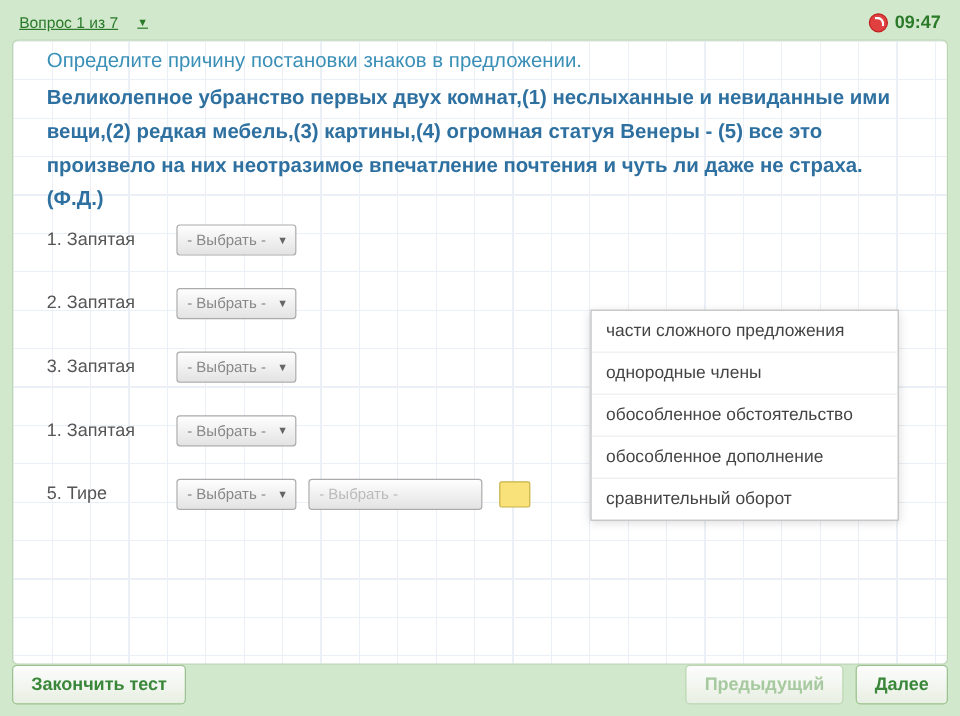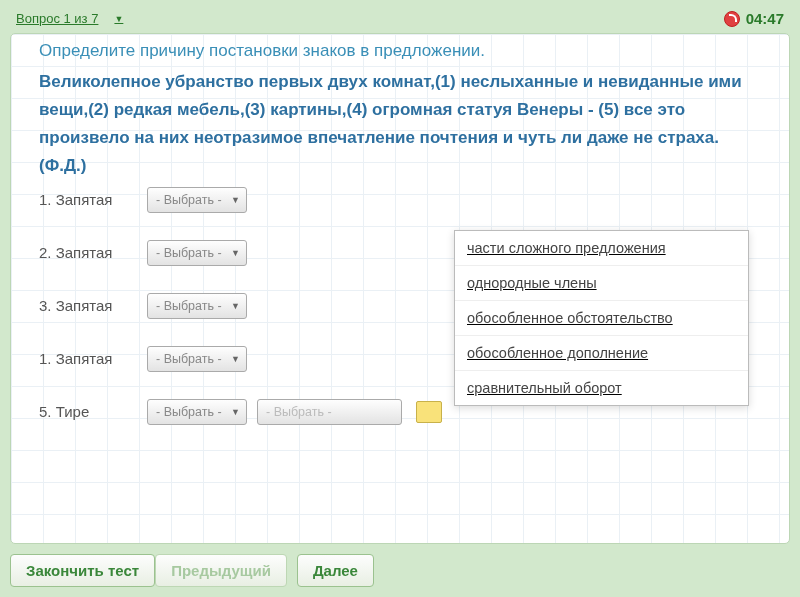--- a/index.html
+++ b/index.html
@@ -111,40 +111,39 @@
   }
   .yellowbox {
     width: 26px; height: 22px;
     background: #f9e27a;
     border: 1px solid #c8b14a;
     border-radius: 2px;
     margin-left: 6px;
   }
   .dropdown {
     position: absolute;
-    top: 196px;
+    top: 224px;
     right: 40px;
-    width: 295px;
+    width: 257px;
     background: #fff;
     border: 1px solid #bbb;
     box-shadow: 0 2px 8px rgba(0,0,0,.15);
     z-index: 5;
-    text-decoration: underline;
   }
   .dropdown .opt {
     padding: 9px 12px;
     font-size: 14.5px;
     color: #444;
     border-bottom: 1px solid #eee;
     cursor: pointer;
   }
   .dropdown .opt:last-child { border-bottom: none; }
   .bottombar {
     display: flex;
-    padding-top: 10px;
+    justify-content: space-between;
   }
   .btn {
     background: linear-gradient(#fdfdfd,#e8efe3);
     border: 1px solid #9bc28f;
     border-radius: 4px;
     padding: 7px 15px;
     color: #3a873a;
     font-size: 15px;
     font-weight: bold;
     cursor: pointer;
@@ -156,21 +155,21 @@
 <body>
 
 <div class="outer">
   <div class="topbar">
     <span class="qlink">
       <span>Вопрос 1 из 7</span>
       <span class="caret">▼</span>
     </span>
     <span class="timer">
       <span class="clock"></span>
-      <span>04:47</span>
+      <span>09:47</span>
     </span>
   </div>
 
   <div class="paper">
     <div class="instr">Определите причину постановки знаков в предложении.</div>
     <div class="sentence">Великолепное убранство первых двух комнат,(1) неслыханные и невиданные ими вещи,(2) редкая мебель,(3) картины,(4) огромная статуя Венеры - (5) все это произвело на них неотразимое впечатление почтения и чуть ли даже не страха. (Ф.Д.)</div>
 
     <div class="rows">
       <div class="row">
         <span class="lbl">1. Запятая</span>

